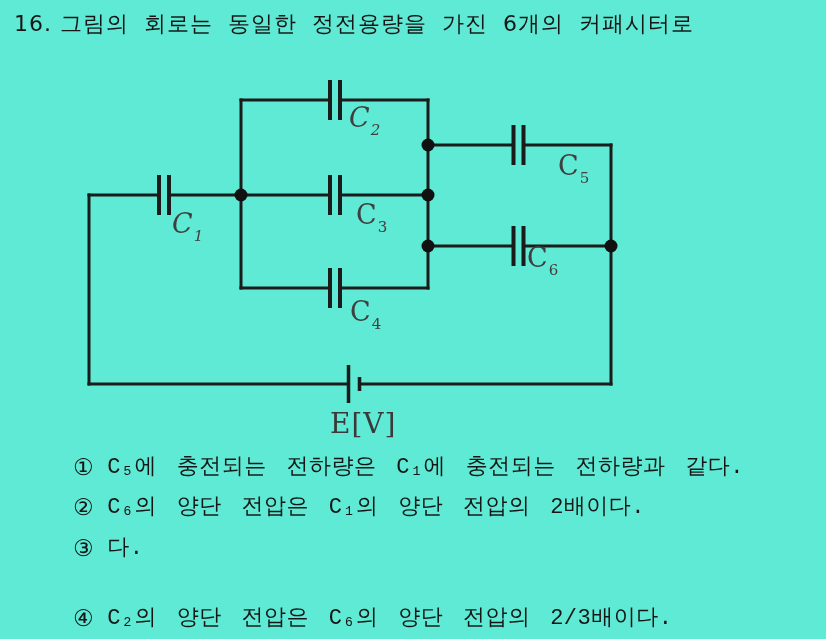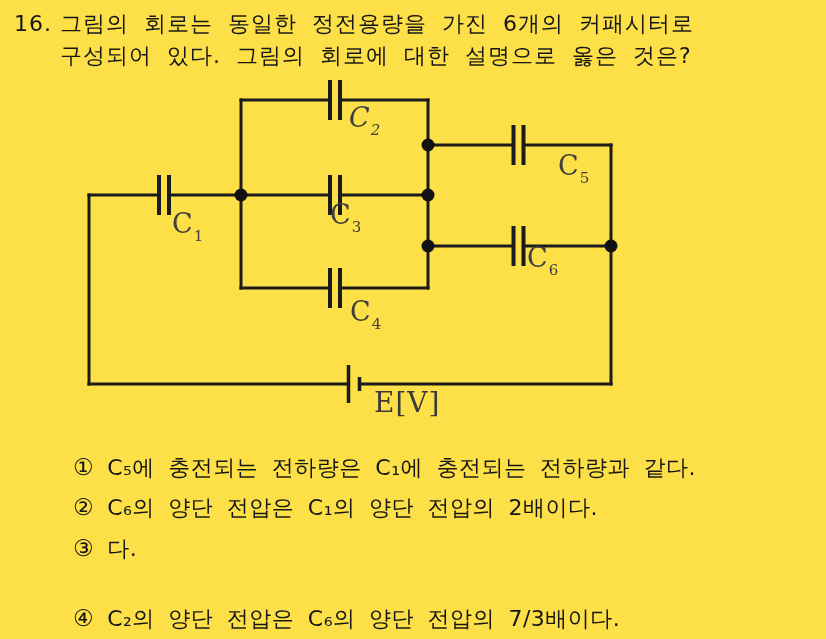--- a/index.html
+++ b/index.html
@@ -1,19 +1,19 @@
 <!DOCTYPE html>
 <html><head>
 <meta charset="utf-8">
 <style>
   html,body { margin:0; padding:0; background:#ffffff; }
   .page {
     position:relative;
     width:826px; height:639px;
-    background:#fde047;
+    background:#5eead4;
     font-family:"DejaVu Sans","Liberation Sans",sans-serif;
     color:#161616;
     overflow:hidden;
   }
 
   
   .question {
     position:absolute; left:14px; top:8px;
     display:flex; align-items:flex-start;
     font-size:22px; line-height:32px;
@@ -47,36 +47,35 @@
 
   
   .option {
     position:absolute; left:73px;
     display:flex; align-items:flex-start;
     font-size:22px; line-height:33px;
     letter-spacing:0.5px; word-spacing:6px;
     white-space:nowrap;
   }
   .marker { flex:0 0 auto; margin-right:13px; font-size:23px; }
-  .otext  { display:flex; flex-direction:column; }
+  .otext  { display:flex; flex-direction:column;font-family:Liberation Mono, monospace; }
   .opt-1 { top:451px; }
   .opt-2 { top:491px; }
   .opt-3 { top:532px; }
   .opt-4 { top:602px; }
 </style>
 </head>
 <body>
 
 <div class="page">
 
   <div class="question">
     <div class="qnum">16.</div>
     <div class="qlines">
       <span>그림의 회로는 동일한 정전용량을 가진 6개의 커패시터로</span>
-      <span>구성되어 있다. 그림의 회로에 대한 설명으로 옳은 것은?</span>
     </div>
   </div>
 
   <div class="circuit">
     <svg width="826" height="440" viewBox="0 0 826 440">
 
       <path class="wire" d="M89 195 V384"></path>
 
       <path class="wire" d="M89 384 H346 M362 384 H611"></path>
 
@@ -127,28 +126,28 @@
 
       <path class="wire" d="M611 145 V384"></path>
 
       <circle class="node" cx="241" cy="195" r="6.5"></circle>
       <circle class="node" cx="428" cy="145" r="6.5"></circle>
       <circle class="node" cx="428" cy="195" r="6.5"></circle>
       <circle class="node" cx="428" cy="246" r="6.5"></circle>
       <circle class="node" cx="611" cy="246" r="6.5"></circle>
     </svg>
 
-    <span class="clabel" style="left:172px; top:210px;"><span>C</span><sub>1</sub></span>
+    <span class="clabel" style="left:172px; top:210px;font-style:italic;"><span>C</span><sub>1</sub></span>
     <span class="clabel" style="left:349px; top:104px;font-style:italic;"><span>C</span><sub>2</sub></span>
-    <span class="clabel" style="left:330px; top:201px;"><span>C</span><sub>3</sub></span>
+    <span class="clabel" style="left:356px; top:201px;"><span>C</span><sub>3</sub></span>
     <span class="clabel" style="left:350px; top:298px;"><span>C</span><sub>4</sub></span>
     <span class="clabel" style="left:558px; top:152px;"><span>C</span><sub>5</sub></span>
     <span class="clabel" style="left:527px; top:244px;text-align:right;"><span>C</span><sub>6</sub></span>
 
-    <span class="source-label" style="left:330px; top:389px;margin-left:44px;">E[V]</span>
+    <span class="source-label" style="left:330px; top:410px;">E[V]</span>
   </div>
 
   <div class="option opt-1">
     <span class="marker">①</span>
     <span class="otext">
         <span>C₅에 충전되는 전하량은 C₁에 충전되는 전하량과 같다.</span>
       </span>
   </div>
   <div class="option opt-2">
     <span class="marker">②</span>
@@ -158,17 +157,17 @@
   </div>
   <div class="option opt-3">
     <span class="marker">③</span>
     <span class="otext">
       <span>다.</span>
     </span>
   </div>
   <div class="option opt-4">
     <span class="marker">④</span>
     <span class="otext">
-        <span>C₂의 양단 전압은 C₆의 양단 전압의 7/3배이다.</span>
+        <span>C₂의 양단 전압은 C₆의 양단 전압의 2/3배이다.</span>
       </span>
   </div>
 
 </div>
 
 </body></html>

